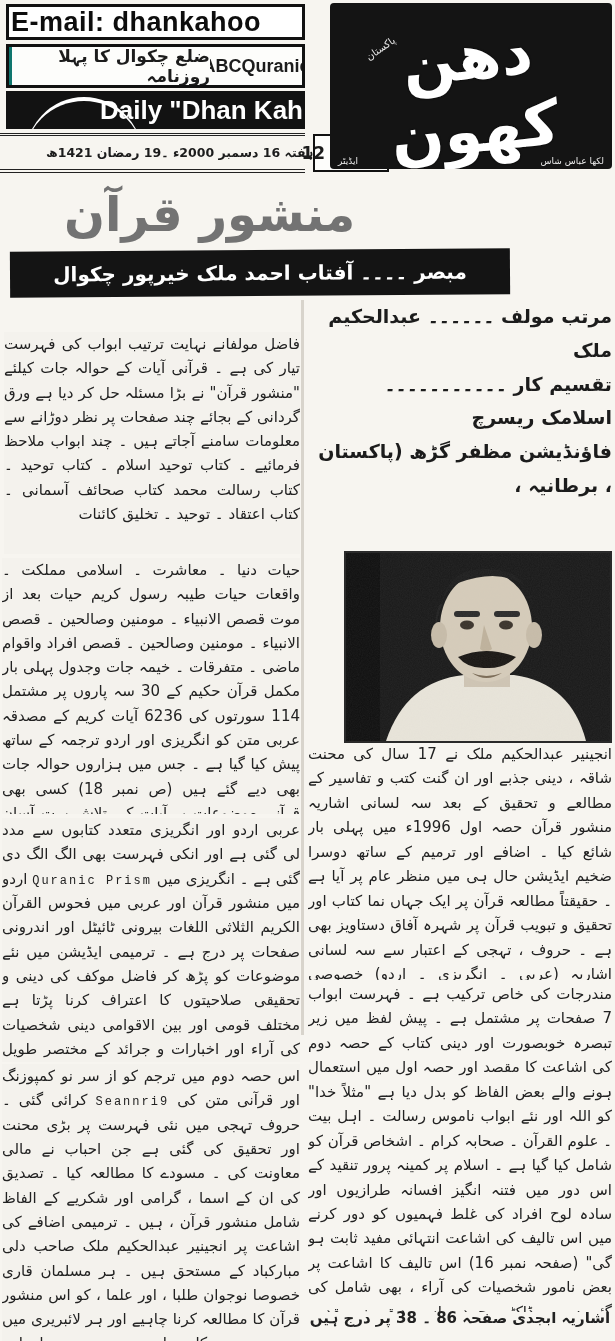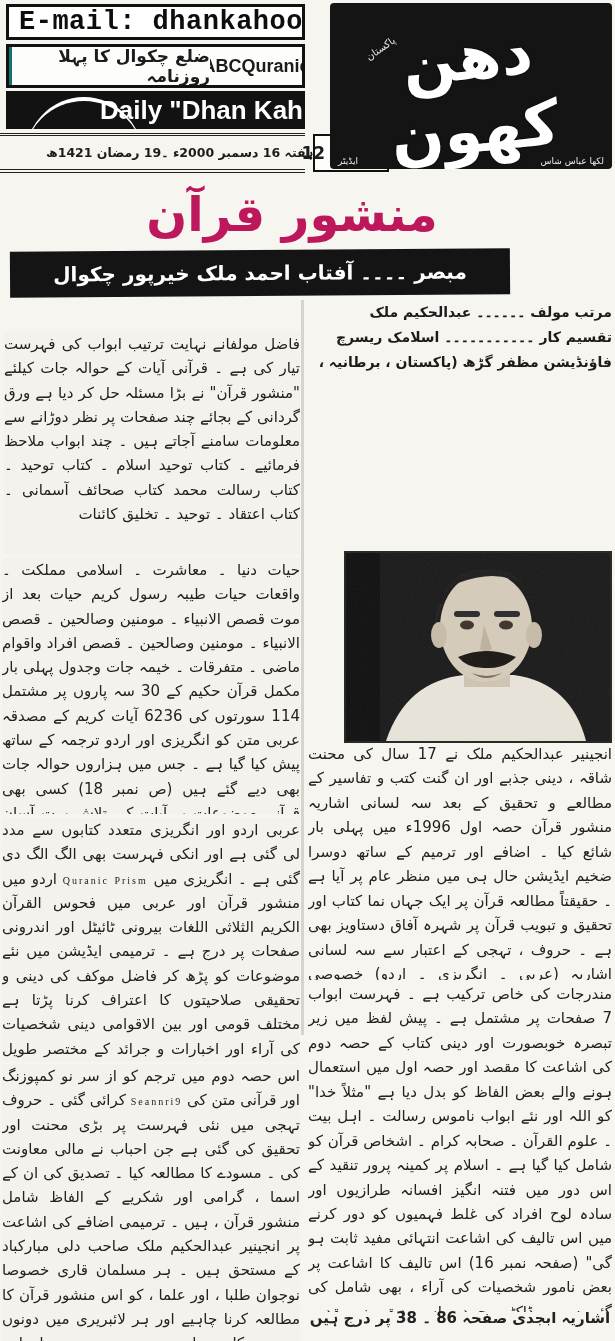--- a/index.html
+++ b/index.html
@@ -2,22 +2,22 @@
 <html lang="ur"><head>
 <meta charset="utf-8">
 <style>
   html,body{margin:0;padding:0;background:#e9e7e2;}
   .page{position:relative;width:615px;height:1341px;background:#f7f5f0;overflow:hidden;
         font-family:"DejaVu Sans",sans-serif;color:#1c1c1c;}
   .abs{position:absolute;box-sizing:border-box;}
   
   .email-box{left:6px;top:4px;width:299px;height:36px;border:3px solid #111;background:#fff;
              overflow:hidden;display:flex;align-items:center;}
-  .email-text{font-family:Liberation Mono, monospace;font-weight:bold;font-size:27px;
-              letter-spacing:.5px;white-space:nowrap;padding-left:10px;color:#0d0d0d;}
+  .email-text{font-family:Liberation Sans, sans-serif;font-weight:bold;font-size:27px;
+              letter-spacing:.5px;white-space:nowrap;padding-left:2px;color:#0d0d0d;}
   .tagline-row{left:6px;top:44px;width:299px;height:44px;border:3px solid #111;background:#fdfdfb;
                display:flex;flex-direction:row;overflow:hidden;}
   .tagline-urdu{flex:1;display:flex;align-items:center;justify-content:center;direction:rtl;
                 font-size:17px;font-weight:600;border-left:3px solid #0f766e;}
   .abc-box{width:92px;display:flex;flex-direction:row;align-items:center;justify-content:center;
            font-family:"Liberation Sans",sans-serif;font-weight:bold;font-size:18px;line-height:1.05;
            overflow:hidden;white-space:nowrap;}
   .daily-bar{left:6px;top:91px;width:299px;height:38px;background:#121212;color:#fff;overflow:hidden;
              display:flex;align-items:center;justify-content:flex-end;}
   .daily-text{font-family:"Liberation Sans",sans-serif;font-size:26px;font-weight:bold;
@@ -35,36 +35,36 @@
             overflow:hidden;color:#fff;}
   .masthead-title{position:absolute;left:0;top:18px;width:100%;text-align:center;direction:rtl;
                   font-size:62px;font-weight:bold;transform:rotate(-6deg);
                   text-shadow:0 0 2px #000;letter-spacing:-2px;}
   .masthead-corner{position:absolute;left:34px;top:40px;font-size:10px;transform:rotate(-35deg);
                    direction:rtl;opacity:.9;}
   .masthead-footer{position:absolute;bottom:3px;left:0;width:100%;display:flex;
                    justify-content:space-between;padding:0 8px;box-sizing:border-box;
                    font-size:9px;direction:rtl;opacity:.92;}
   
-  .headline{left:52px;top:186px;width:480px;height:60px;text-align:center;direction:rtl;
-            font-size:48px;font-weight:bold;color:#be185d;}
+  .headline{left:64px;top:186px;width:480px;height:60px;text-align:left;direction:rtl;
+            font-size:48px;font-weight:bold;color:#737373;}
   .byline-strip{left:10px;top:250px;width:500px;height:46px;background:#141414;color:#fff;
                 display:flex;align-items:center;justify-content:center;direction:rtl;
                 font-size:20px;font-weight:600;transform:rotate(-.4deg);}
   
   .col-divider{left:301px;top:300px;width:3px;height:735px;background:#d8d4cc;}
   .ltext{direction:rtl;text-align:justify;font-size:15px;line-height:1.62;color:#222;
          overflow:hidden;background:#f4f2ed;margin-top:32px;}
   .lb1{left:4px;top:300px;width:296px;height:222px;}
   .lb2{left:2px;top:526px;width:298px;height:256px;}
   .lb3{left:2px;top:786px;width:298px;height:244px;}
   .lb4{left:2px;top:1032px;width:298px;height:278px;}
-  .latin{font-family:Liberation Serif, serif;font-size:10px;letter-spacing:2px;}
+  .latin{font-family:Liberation Mono, monospace;font-size:12px;letter-spacing:2px;}
   
-  .infobox{left:312px;top:300px;width:300px;height:246px;direction:rtl;font-size:14px;
+  .infobox{left:312px;top:300px;width:300px;height:246px;direction:rtl;font-size:19px;
            font-weight:600;line-height:1.78;overflow:hidden;}
   .photo-frame{left:346px;top:553px;width:264px;height:188px;background:#181818;
                box-shadow:0 0 0 2px #2a2a2a;}
   .rtext{direction:rtl;text-align:justify;font-size:15px;line-height:1.63;color:#222;overflow:hidden;}
   .rb1{left:308px;top:742px;width:304px;height:238px;}
   .rb2{left:308px;top:982px;width:304px;height:330px;}
   .rb3{left:308px;top:1306px;width:304px;height:30px;text-align:center;font-weight:600;}
 </style>
 </head>
 <body>

